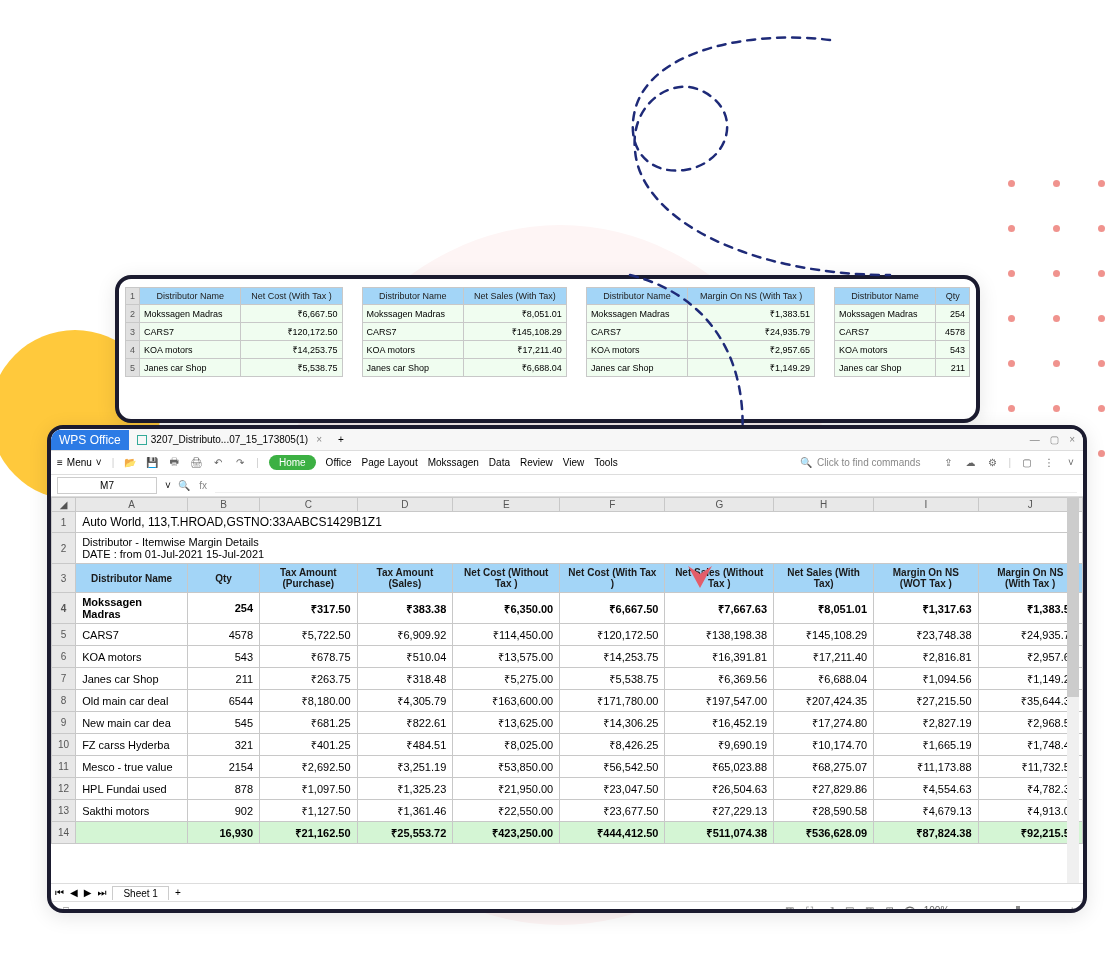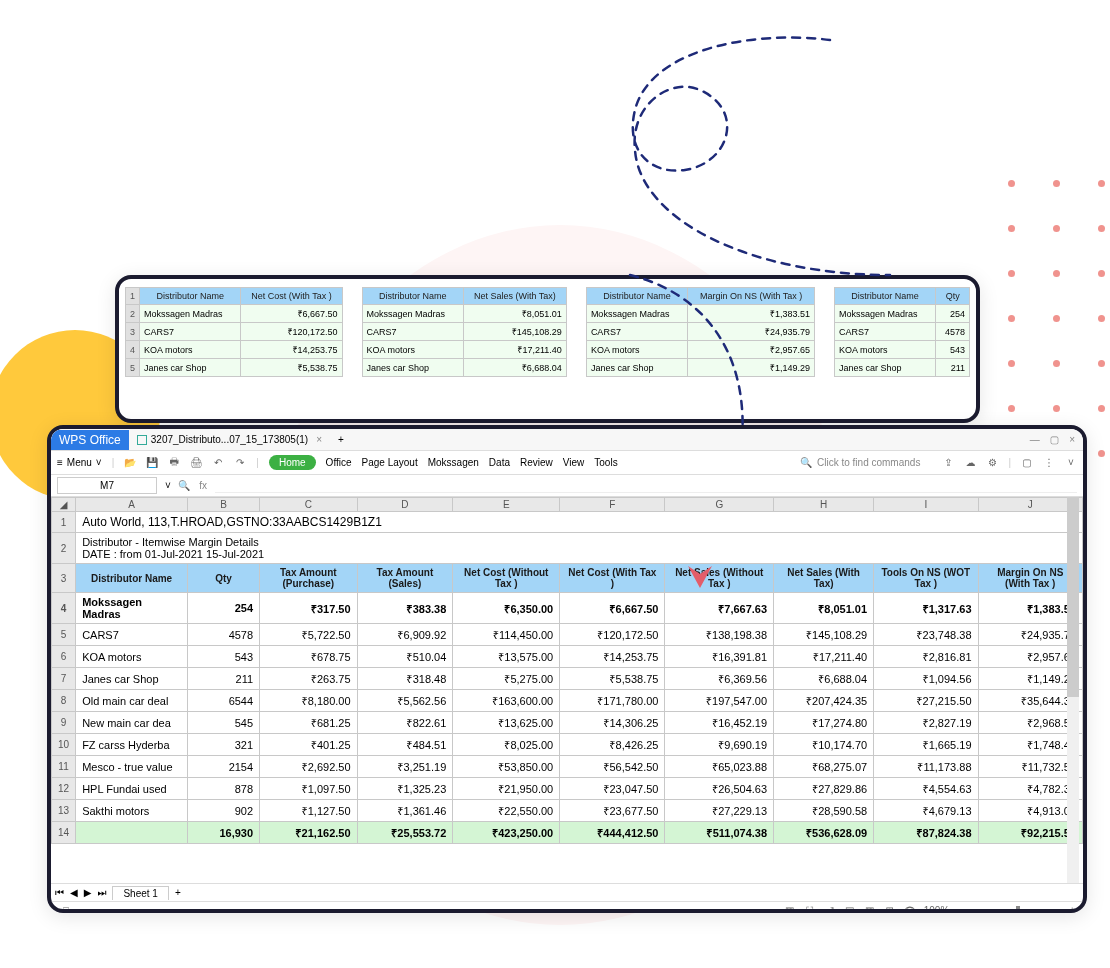--- a/index.html
+++ b/index.html
@@ -285,21 +285,21 @@
       <tr class="hdr-row">
         <td class="rowh" style="background:#e8e8e8;font-weight:normal">3</td>
         <td>Distributor Name</td>
         <td>Qty</td>
         <td>Tax Amount (Purchase)</td>
         <td>Tax Amount (Sales)</td>
         <td>Net Cost (Without Tax )</td>
         <td>Net Cost (With Tax )</td>
         <td>Net Sales (Without Tax )</td>
         <td>Net Sales (With Tax)</td>
-        <td>Tools On NS (WOT Tax )</td>
+        <td>Margin On NS (WOT Tax )</td>
         <td>Margin On NS (With Tax )</td>
       </tr>
       </tbody>
         <tbody id="data-rows">
           <tr class="bold-row">
     <td class="rowh">4</td>
     <td>Mokssagen Madras</td>
     <td class="data-right">254</td>
     <td class="data-right">₹317.50</td>
     <td class="data-right">₹383.38</td>
@@ -347,21 +347,21 @@
     <td class="data-right">₹6,369.56</td>
     <td class="data-right">₹6,688.04</td>
     <td class="data-right">₹1,094.56</td>
     <td class="data-right">₹1,149.29</td>
           </tr>
           <tr>
     <td class="rowh">8</td>
     <td>Old main car deal</td>
     <td class="data-right">6544</td>
     <td class="data-right">₹8,180.00</td>
-    <td class="data-right">₹5,562.56</td>
+    <td class="data-right">₹4,305.79</td>
     <td class="data-right">₹163,600.00</td>
     <td class="data-right">₹171,780.00</td>
     <td class="data-right">₹197,547.00</td>
     <td class="data-right">₹207,424.35</td>
     <td class="data-right">₹27,215.50</td>
     <td class="data-right">₹35,644.35</td>
           </tr>
           <tr>
     <td class="rowh">9</td>
     <td>New main car dea</td>

